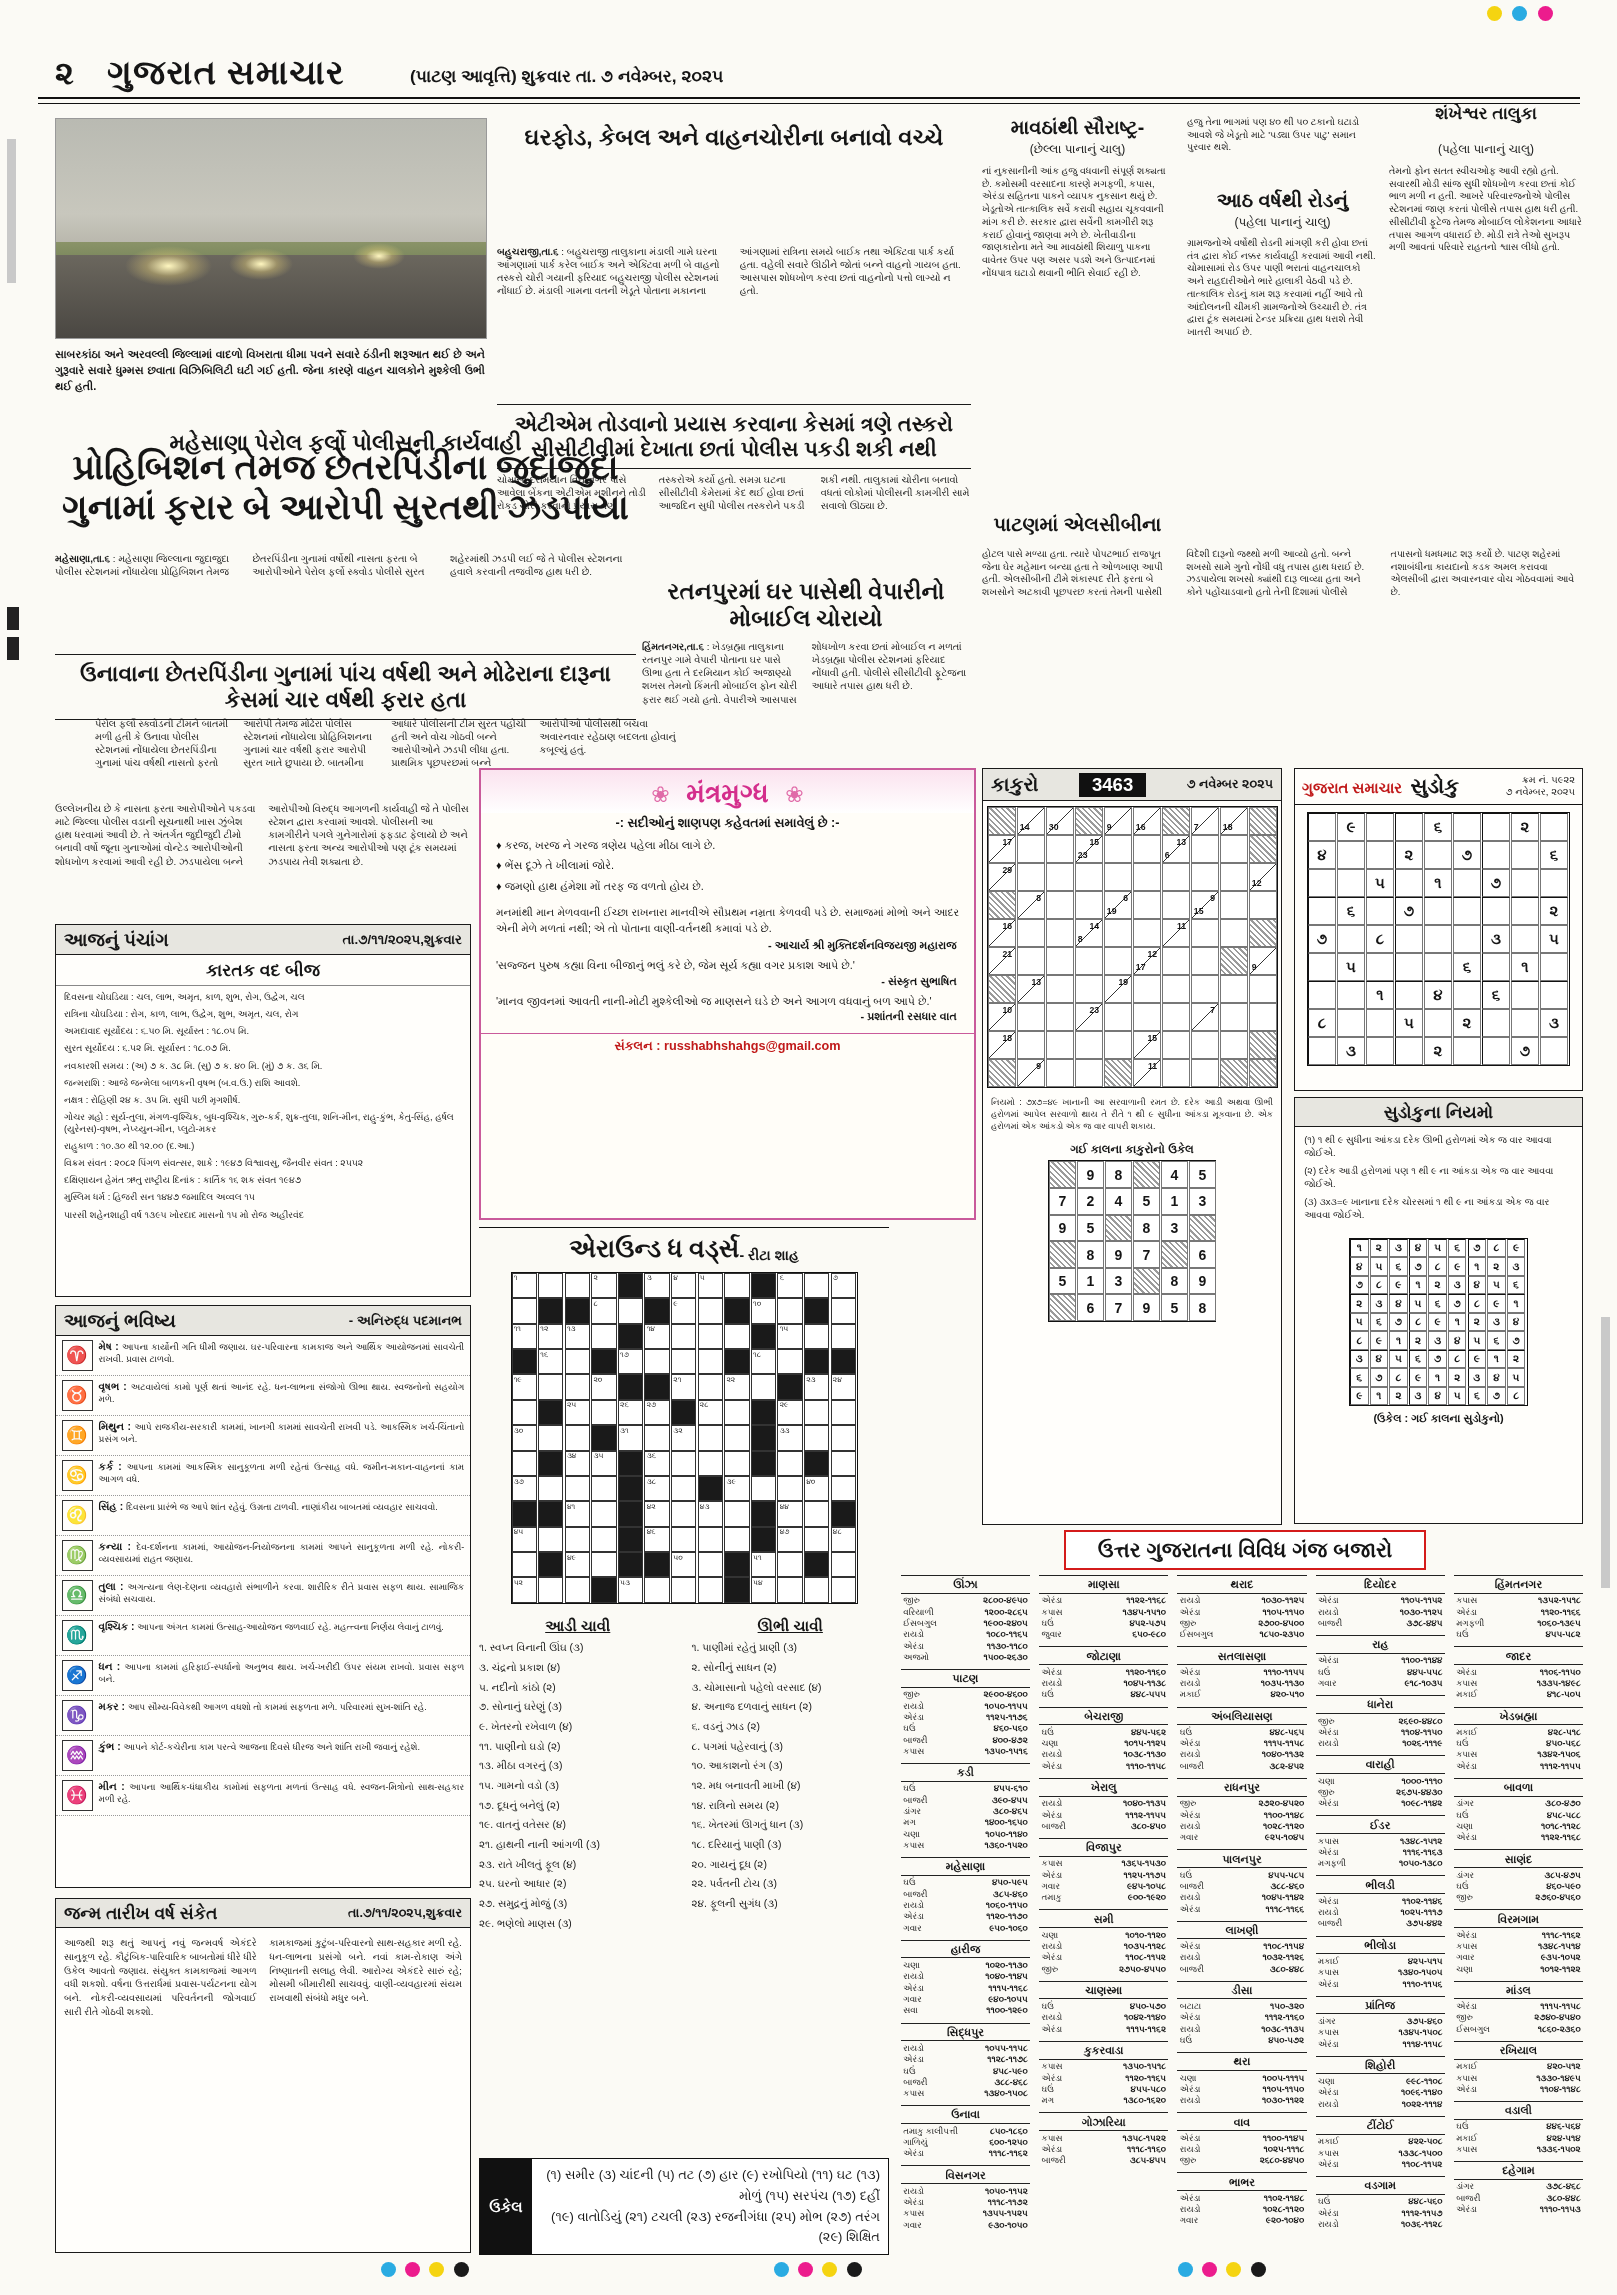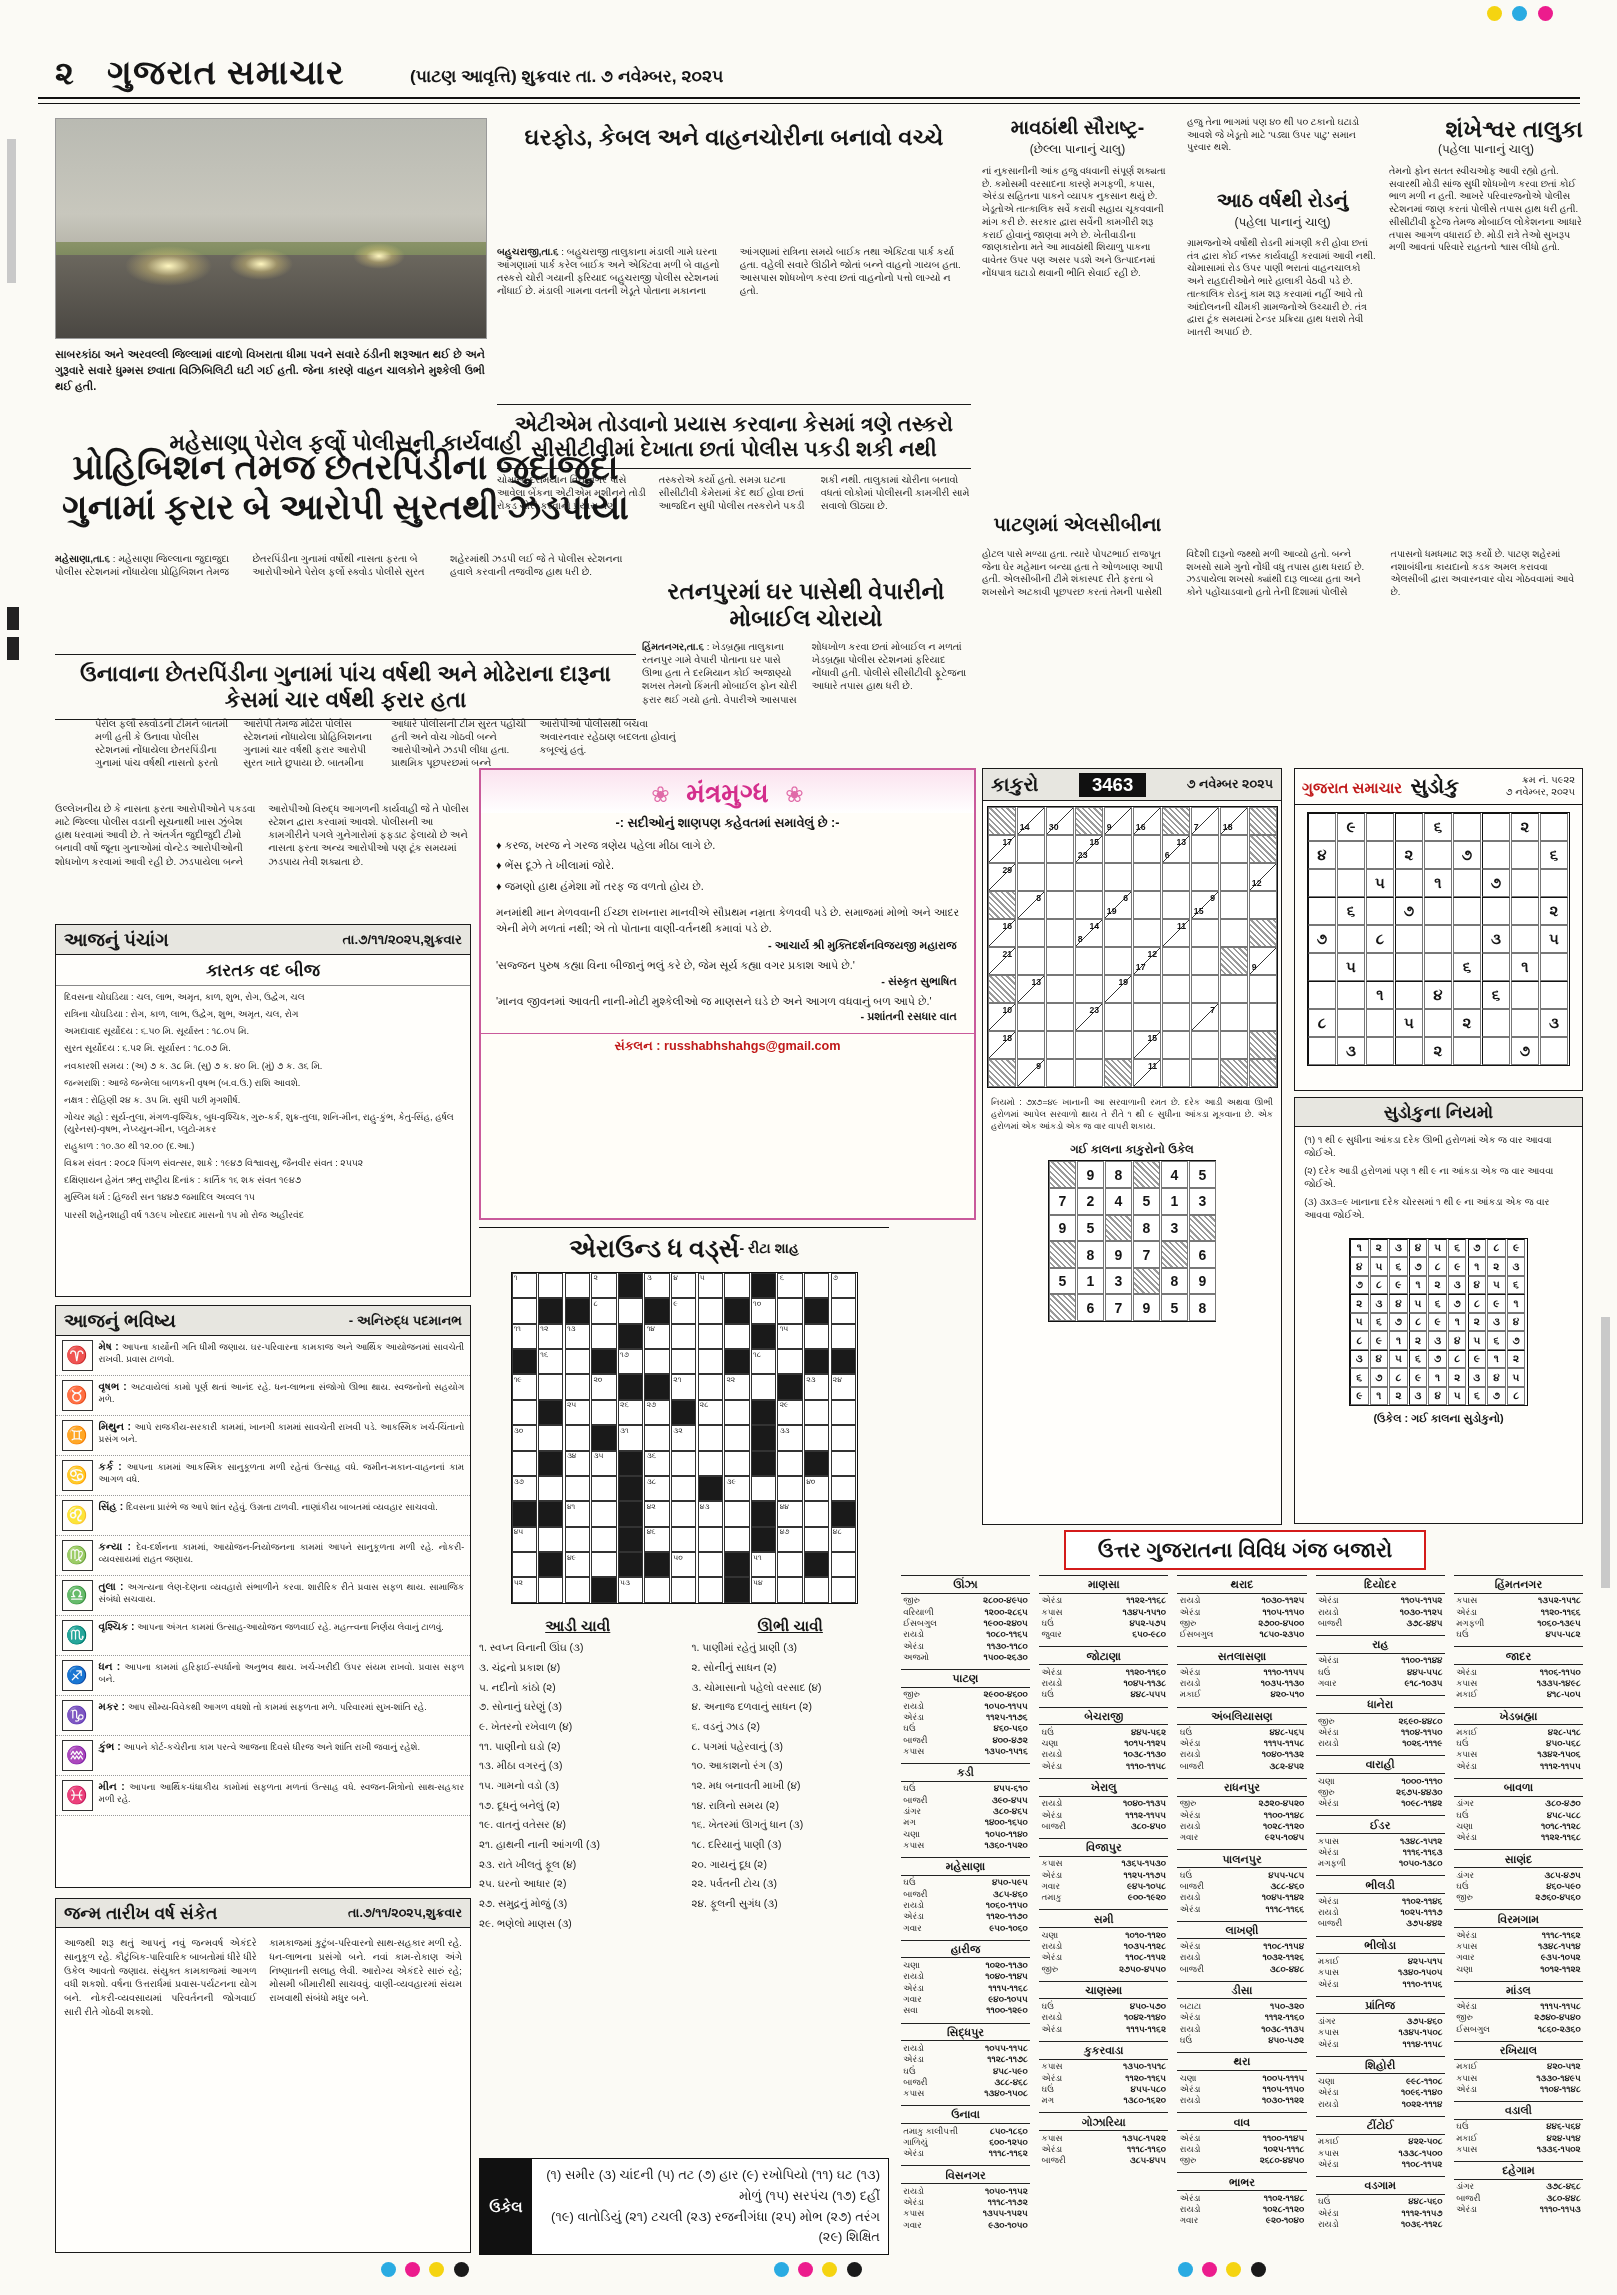--- a/index.html
+++ b/index.html
@@ -112,21 +112,21 @@
 
   <div class="abs bold center" style="left:982px;top:116px;width:191px;font-size:19.6px;">માવઠાંથી સૌરાષ્ટ્ર-</div>
   <div class="abs center" style="left:982px;top:142px;width:191px;font-size:12px;">(છેલ્લા પાનાનું ચાલુ)</div>
   <div class="abs body-text" style="left:982px;top:165px;width:191px;height:338px;font-size:9.5px;">નાં નુકસાનીની આંક હજુ વધવાની સંપૂર્ણ શક્યતા છે. કમોસમી વરસાદના કારણે મગફળી, કપાસ, એરંડા સહિતના પાકને વ્યાપક નુકસાન થયું છે. ખેડૂતોએ તાત્કાલિક સર્વે કરાવી સહાય ચૂકવવાની માંગ કરી છે. સરકાર દ્વારા સર્વેની કામગીરી શરૂ કરાઈ હોવાનું જાણવા મળે છે. ખેતીવાડીના જાણકારોના મતે આ માવઠાંથી શિયાળુ પાકના વાવેતર ઉપર પણ અસર પડશે અને ઉત્પાદનમાં નોંધપાત્ર ઘટાડો થવાની ભીતિ સેવાઈ રહી છે.</div>
 
   <div class="abs body-text" style="left:1187px;top:116px;width:191px;height:66px;font-size:9.5px;">હજુ તેના ભાગમાં પણ ૪૦ થી ૫૦ ટકાનો ઘટાડો આવશે જે ખેડૂતો માટે 'પડ્યા ઉપર પાટુ' સમાન પુરવાર થશે.</div>
   <div class="abs bold center" style="left:1187px;top:189px;width:191px;font-size:19.6px;">આઠ વર્ષથી રોડનું</div>
   <div class="abs center" style="left:1187px;top:215px;width:191px;font-size:12px;">(પહેલા પાનાનું ચાલુ)</div>
   <div class="abs body-text" style="left:1187px;top:237px;width:191px;height:266px;font-size:9.5px;">ગ્રામજનોએ વર્ષોથી રોડની માંગણી કરી હોવા છતાં તંત્ર દ્વારા કોઈ નક્કર કાર્યવાહી કરવામાં આવી નથી. ચોમાસામાં રોડ ઉપર પાણી ભરાતાં વાહનચાલકો અને રાહદારીઓને ભારે હાલાકી વેઠવી પડે છે. તાત્કાલિક રોડનું કામ શરૂ કરવામાં નહીં આવે તો આંદોલનની ચીમકી ગ્રામજનોએ ઉચ્ચારી છે. તંત્ર દ્વારા ટૂંક સમયમાં ટેન્ડર પ્રક્રિયા હાથ ધરાશે તેવી ખાતરી અપાઈ છે.</div>
 
-  <div class="abs bold center" style="left:1389px;top:116px;width:194px;font-size:23px;text-align:right;">શંખેશ્વર તાલુકા</div>
+  <div class="abs bold center" style="left:1389px;top:104px;width:194px;font-size:17px;">શંખેશ્વર તાલુકા</div>
   <div class="abs center" style="left:1389px;top:142px;width:194px;font-size:12px;">(પહેલા પાનાનું ચાલુ)</div>
   <div class="abs body-text" style="left:1389px;top:165px;width:194px;height:338px;font-size:9.5px;">તેમનો ફોન સતત સ્વીચઓફ આવી રહ્યો હતો. સવારથી મોડી સાંજ સુધી શોધખોળ કરવા છતાં કોઈ ભાળ મળી ન હતી. આખરે પરિવારજનોએ પોલીસ સ્ટેશનમાં જાણ કરતાં પોલીસે તપાસ હાથ ધરી હતી. સીસીટીવી ફૂટેજ તેમજ મોબાઈલ લોકેશનના આધારે તપાસ આગળ વધારાઈ છે. મોડી રાત્રે તેઓ સુખરૂપ મળી આવતાં પરિવારે રાહતનો શ્વાસ લીધો હતો.</div>
 
   <div class="abs bold center" style="left:982px;top:513px;width:191px;font-size:19.6px;">પાટણમાં એલસીબીના</div>
   <div class="abs body-text cols3" style="left:982px;top:548px;width:601px;height:208px;font-size:9.5px;">હોટલ પાસે મળ્યા હતા. ત્યારે પોપટભાઈ રાજપૂત જેના ઘેર મહેમાન બન્યા હતા તે ઓળખાણ આપી હતી. એલસીબીની ટીમે શંકાસ્પદ રીતે ફરતા બે શખસોને અટકાવી પૂછપરછ કરતાં તેમની પાસેથી વિદેશી દારૂનો જથ્થો મળી આવ્યો હતો. બન્ને શખસો સામે ગુનો નોંધી વધુ તપાસ હાથ ધરાઈ છે. ઝડપાયેલા શખસો ક્યાંથી દારૂ લાવ્યા હતા અને કોને પહોંચાડવાનો હતો તેની દિશામાં પોલીસે તપાસનો ધમધમાટ શરૂ કર્યો છે. પાટણ શહેરમાં નશાબંધીના કાયદાનો કડક અમલ કરાવવા એલસીબી દ્વારા અવારનવાર વોચ ગોઠવવામાં આવે છે.</div>
 
   <div class="abs" style="left:479px;top:768px;width:497px;height:452px;border:2.3px double #c95a9b;background:#fffdf8;box-sizing:border-box;">
     <div style="background:linear-gradient(#fbe3ef,#fff);padding:8px 0 3.5px 0;text-align:center;">
       <span style="color:#e06aa8;font-size:22px;">❀</span>
       <span class="bold" style="font-size:26.6px;color:#d42e8c;margin:0 14px;">મંત્રમુગ્ધ</span>
@@ -637,21 +637,21 @@
       <span class="bold" style="font-size:17.3px;">જન્મ તારીખ વર્ષ સંકેત</span>
       <span class="bold" style="font-size:12.7px;">તા.૭/૧૧/૨૦૨૫,શુક્રવાર</span>
     </div>
     <div style="padding:8px;column-count:2;column-gap:12.7px;font-size:9.5px;line-height:1.45;text-align:justify;">
       <p style="margin:0 0 7px;">આજથી શરૂ થતું આપનું નવું જન્મવર્ષ એકંદરે સાનુકૂળ રહે. કૌટુંબિક-પારિવારિક બાબતોમાં ધીરે ધીરે ઉકેલ આવતો જણાય. સંયુક્ત કામકાજમાં આગળ વધી શકશો. વર્ષના ઉત્તરાર્ધમાં પ્રવાસ-પર્યટનના યોગ બને. નોકરી-વ્યવસાયમાં પરિવર્તનની જોગવાઈ સારી રીતે ગોઠવી શકશો.</p>
       <p style="margin:0;">કામકાજમાં કુટુંબ-પરિવારનો સાથ-સહકાર મળી રહે. ધન-લાભના પ્રસંગો બને. નવાં કામ-રોકાણ અંગે નિષ્ણાતની સલાહ લેવી. આરોગ્ય એકંદરે સારું રહે; મોસમી બીમારીથી સાચવવું. વાણી-વ્યવહારમાં સંયમ રાખવાથી સંબંધો મધુર બને.</p>
     </div>
   </div>
 
   <div class="abs" style="left:479px;top:1227px;width:410px;height:1028px;">
-    <div style="display:flex;justify-content:center;align-items:center;border-top:1.7px solid #111;padding-top:5.8px;">
+    <div style="display:flex;justify-content:center;align-items:flex-end;border-top:1.7px solid #111;padding-top:5.8px;">
       <span class="bold serif" style="font-size:25.4px;">એરાઉન્ડ ધ વર્ડ્સ</span>
       <span class="bold" style="font-size:14px;">- રીટા શાહ</span>
     </div>
     <div id="crossword-grid" class="grid" style="margin:8px auto 0;width:345px;grid-template-columns:repeat(13,26.6px);border:1.7px solid #111;">
         <div class="cell cw" style="width: 25.4px; height: 25.4px;">
           <span class="cwnum">૧</span>
         </div>
         <div class="cell cw" style="width: 25.4px; height: 25.4px;"></div>
         <div class="cell cw" style="width: 25.4px; height: 25.4px;"></div>
         <div class="cell cw" style="width: 25.4px; height: 25.4px;">

